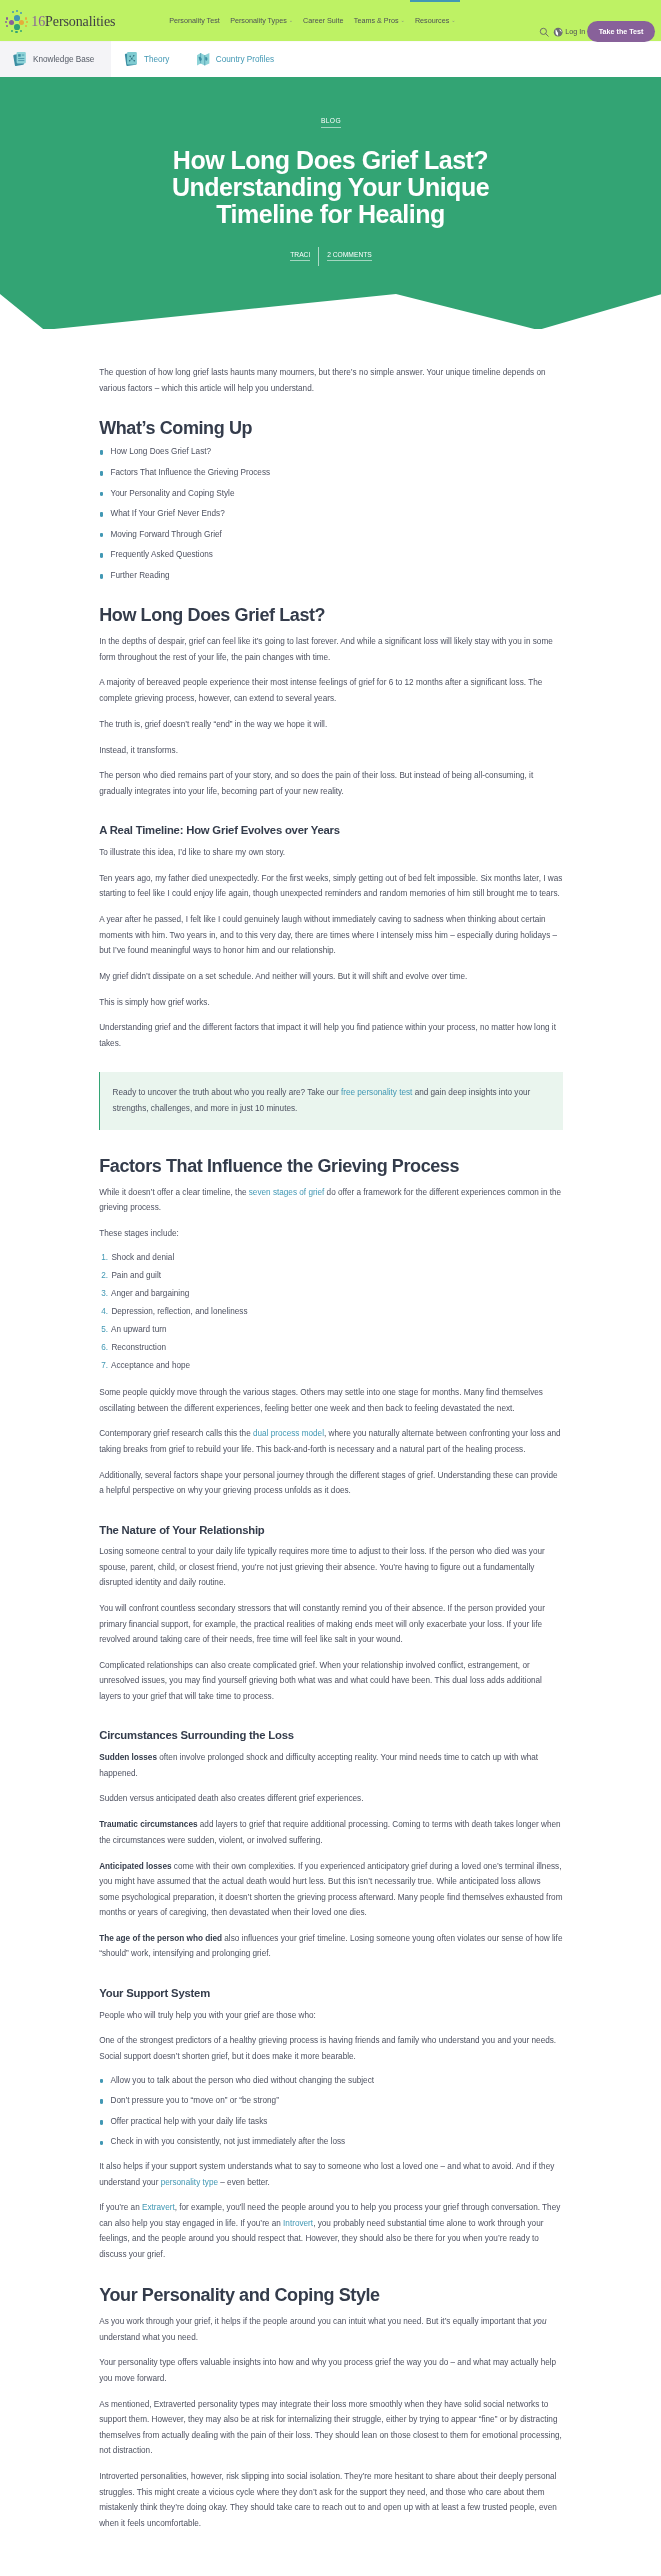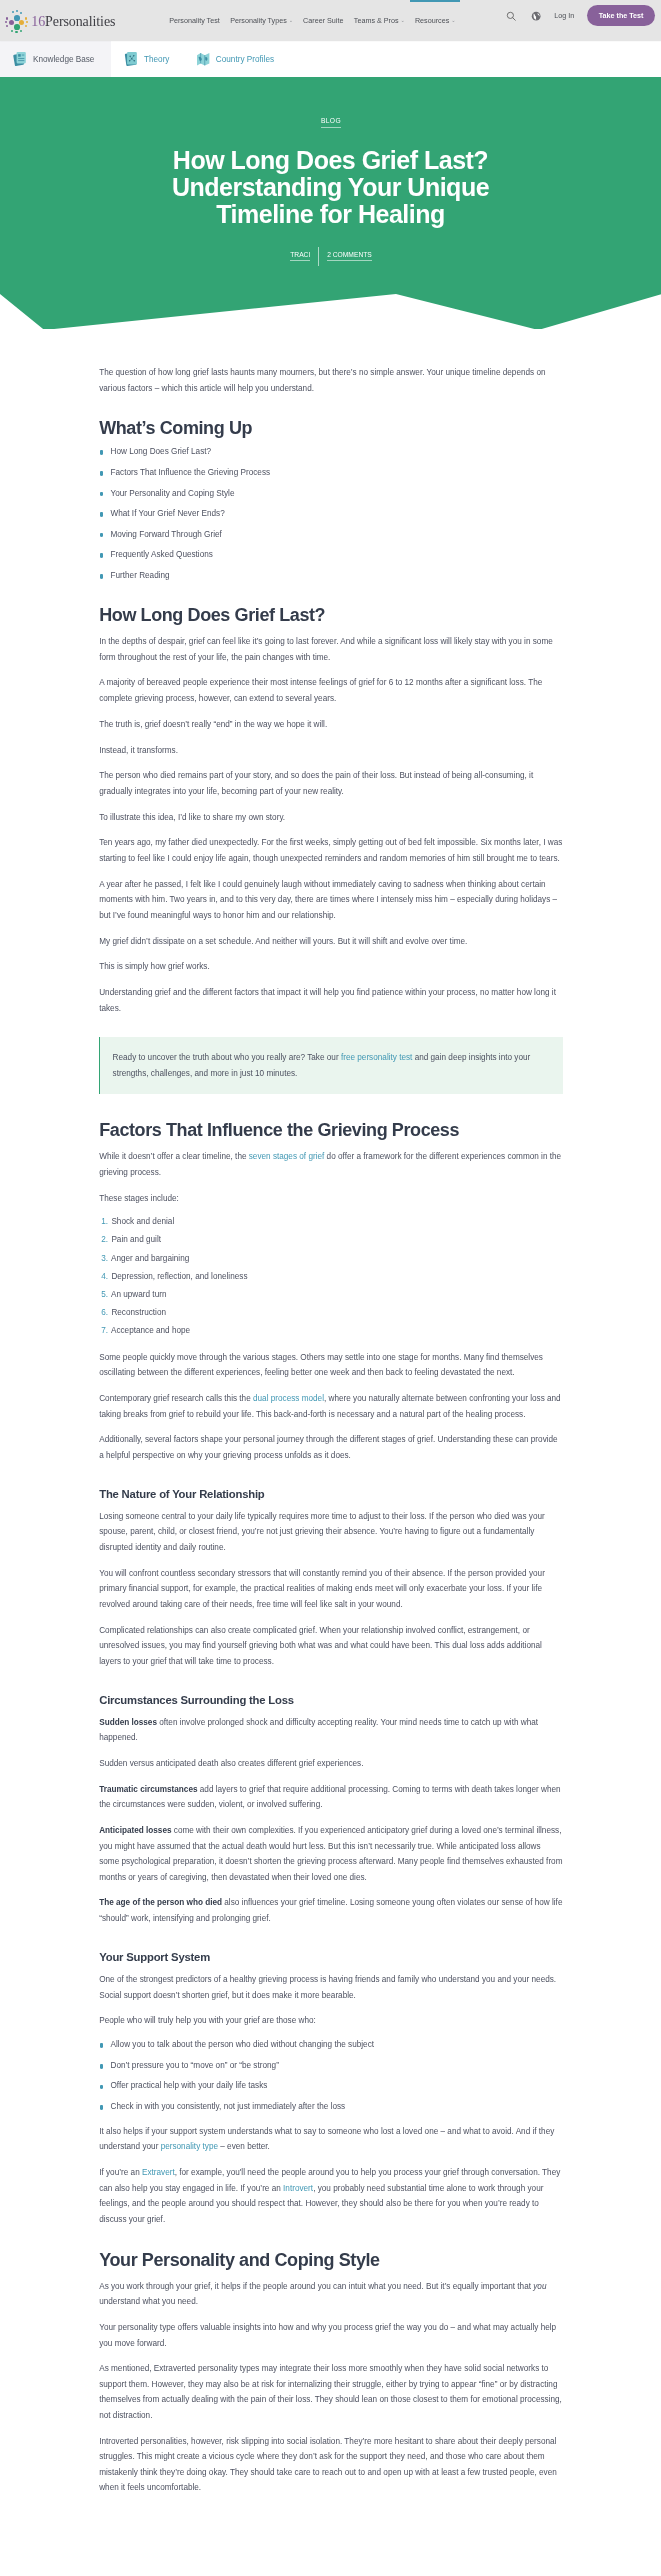--- a/index.html
+++ b/index.html
@@ -1,31 +1,31 @@
 <!DOCTYPE html>
 <html style="font-size:8.2px"><head>
 <meta charset="utf-8">
 <style>
   * { box-sizing: border-box; margin: 0; padding: 0; }
   html, body { width: 662px; background: #ffffff; }
   body { font-family: "Liberation Sans", "DejaVu Sans", sans-serif; color: #343c4b; overflow-x: hidden; }
   a { text-decoration: none; }
 
   
-  .header { position: relative; height: 41px; background: #e5e5e5; box-shadow: 0 0.5px 1.5px rgba(0,0,0,0.06); z-index: 3; }
+  .header { position: relative; height: 41px; background: #bef264; box-shadow: 0 0.5px 1.5px rgba(0,0,0,0.06); z-index: 3; }
   .logo { position: absolute; left: 5.2px; top: 10.3px; display: flex; align-items: center; }
   .logo-mark { position: relative; width: 23px; height: 23px; }
   .logo-mark span { position: absolute; border-radius: 50%; }
   .logo-text { font-family: "Liberation Serif", "DejaVu Serif", serif; font-size: 14px; color: #3f3f45; margin-left: 3.1px; letter-spacing: -0.1px; }
   .logo-text .num { color: #88619a; }
   .main-nav { position: absolute; left: 164px; top: 0; height: 41px; display: flex; align-items: center; gap: 0; }
   .nav-item { position: relative; font-size: 7.2px; color: #4d5056; padding: 0 5.2px; height: 41px; display: flex; align-items: center; cursor: pointer; }
   .nav-item .chev { font-size: 4.6px; margin-left: 2.1px; color: #7c7f85; }
   .nav-item.active::before { content: ""; position: absolute; left: 0; right: 0; top: 0; height: 2.1px; background: #4298b4; }
-  .header-right { position: absolute; right: 7.2px; top: 5px; display: flex; align-items: center; gap: 13px; }
+  .header-right { position: absolute; right: 7.2px; top: 21px; display: flex; align-items: center; gap: 2px; }
   .icon-btn { width: 11.3px; height: 11.3px; display: flex; align-items: center; justify-content: center; cursor: pointer; }
   .login { font-size: 7.2px; color: #4d5056; cursor: pointer; }
   .cta-btn { background: #88619a; color: #fff; font-size: 7.2px; font-weight: bold; border-radius: 11.3px; padding: 6.2px 11.3px; cursor: pointer; border: none; }
 
   
   .subnav { position: relative; height: 36px; background: #fff; display: flex; align-items: center; }
   .subnav-item { height: 36px; display: flex; align-items: center; padding: 0 13.4px; font-size: 8.2px; color: #4298b4; cursor: pointer; gap: 5.2px; }
   .subnav-item.active { background: #f4f4f7; color: #555b66; width: 111px; text-align: center; }
   .sub-icon { width: 14.4px; height: 15.5px; display: inline-block; }
 
@@ -194,20 +194,21 @@
     <li><a>Frequently Asked Questions</a></li>
     <li><a>Further Reading</a></li>
   </ul>
 
   <h2 class="h-big">How Long Does Grief Last?</h2>
   <p>In the depths of despair, grief can feel like it’s going to last forever. And while a significant loss will likely stay with you in some form throughout the rest of your life, the pain changes with time.</p>
   <p>A majority of bereaved people experience their most intense feelings of grief for 6 to 12 months after a significant loss. The complete grieving process, however, can extend to several years.</p>
   <p>The truth is, grief doesn’t really “end” in the way we hope it will.</p>
   <p>Instead, it transforms.</p>
   <p>The person who died remains part of your story, and so does the pain of their loss. But instead of being all-consuming, it gradually integrates into your life, becoming part of your new reality.</p>
+  <h3 class="h-mid">A Real Timeline: How Grief Evolves over Years</h3>
   <p>To illustrate this idea, I’d like to share my own story.</p>
   <p>Ten years ago, my father died unexpectedly. For the first weeks, simply getting out of bed felt impossible. Six months later, I was starting to feel like I could enjoy life again, though unexpected reminders and random memories of him still brought me to tears.</p>
   <p>A year after he passed, I felt like I could genuinely laugh without immediately caving to sadness when thinking about certain moments with him. Two years in, and to this very day, there are times where I intensely miss him – especially during holidays – but I’ve found meaningful ways to honor him and our relationship.</p>
   <p>My grief didn’t dissipate on a set schedule. And neither will yours. But it will shift and evolve over time.</p>
   <p>This is simply how grief works.</p>
   <p>Understanding grief and the different factors that impact it will help you find patience within your process, no matter how long it takes.</p>
 
   <div class="callout">
     <p><span>Ready to uncover the truth about who you really are? Take our </span><a class="inline">free personality test</a><span> and gain deep insights into your strengths, challenges, and more in just 10 minutes.</span></p>
   </div>
@@ -234,22 +235,22 @@
   <p>Complicated relationships can also create complicated grief. When your relationship involved conflict, estrangement, or unresolved issues, you may find yourself grieving both what was and what could have been. This dual loss adds additional layers to your grief that will take time to process.</p>
 
   <h3 class="h-mid">Circumstances Surrounding the Loss</h3>
   <p><b>Sudden losses</b><span> often involve prolonged shock and difficulty accepting reality. Your mind needs time to catch up with what happened.</span></p>
   <p>Sudden versus anticipated death also creates different grief experiences.</p>
   <p><b>Traumatic circumstances</b><span> add layers to grief that require additional processing. Coming to terms with death takes longer when the circumstances were sudden, violent, or involved suffering.</span></p>
   <p><b>Anticipated losses</b><span> come with their own complexities. If you experienced anticipatory grief during a loved one’s terminal illness, you might have assumed that the actual death would hurt less. But this isn’t necessarily true. While anticipated loss allows some psychological preparation, it doesn’t shorten the grieving process afterward. Many people find themselves exhausted from months or years of caregiving, then devastated when their loved one dies.</span></p>
   <p><b>The age of the person who died</b><span> also influences your grief timeline. Losing someone young often violates our sense of how life “should” work, intensifying and prolonging grief.</span></p>
 
   <h3 class="h-mid">Your Support System</h3>
+  <p>People who will truly help you with your grief are those who:</p>
   <p>One of the strongest predictors of a healthy grieving process is having friends and family who understand you and your needs. Social support doesn’t shorten grief, but it does make it more bearable.</p>
-  <p>People who will truly help you with your grief are those who:</p>
   <ul class="bullets">
     <li>Allow you to talk about the person who died without changing the subject</li>
     <li>Don’t pressure you to “move on” or “be strong”</li>
     <li>Offer practical help with your daily life tasks</li>
     <li>Check in with you consistently, not just immediately after the loss</li>
   </ul>
   <p><span>It also helps if your support system understands what to say to someone who lost a loved one – and what to avoid. And if they understand your </span><a class="inline">personality type</a><span> – even better.</span></p>
   <p><span>If you’re an </span><a class="inline">Extravert</a><span>, for example, you'll need the people around you to help you process your grief through conversation. They can also help you stay engaged in life. If you’re an </span><a class="inline">Introvert</a><span>, you probably need substantial time alone to work through your feelings, and the people around you should respect that. However, they should also be there for you when you’re ready to discuss your grief.</span></p>
 
   <h2 class="h-big">Your Personality and Coping Style</h2>

